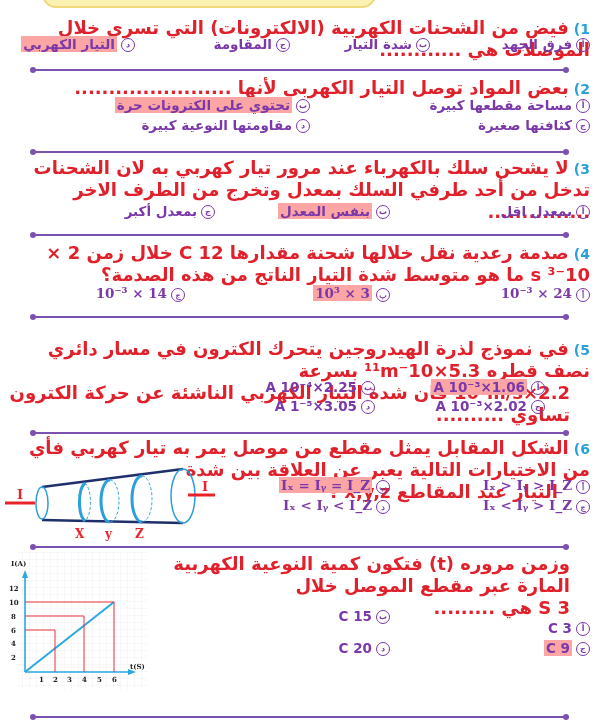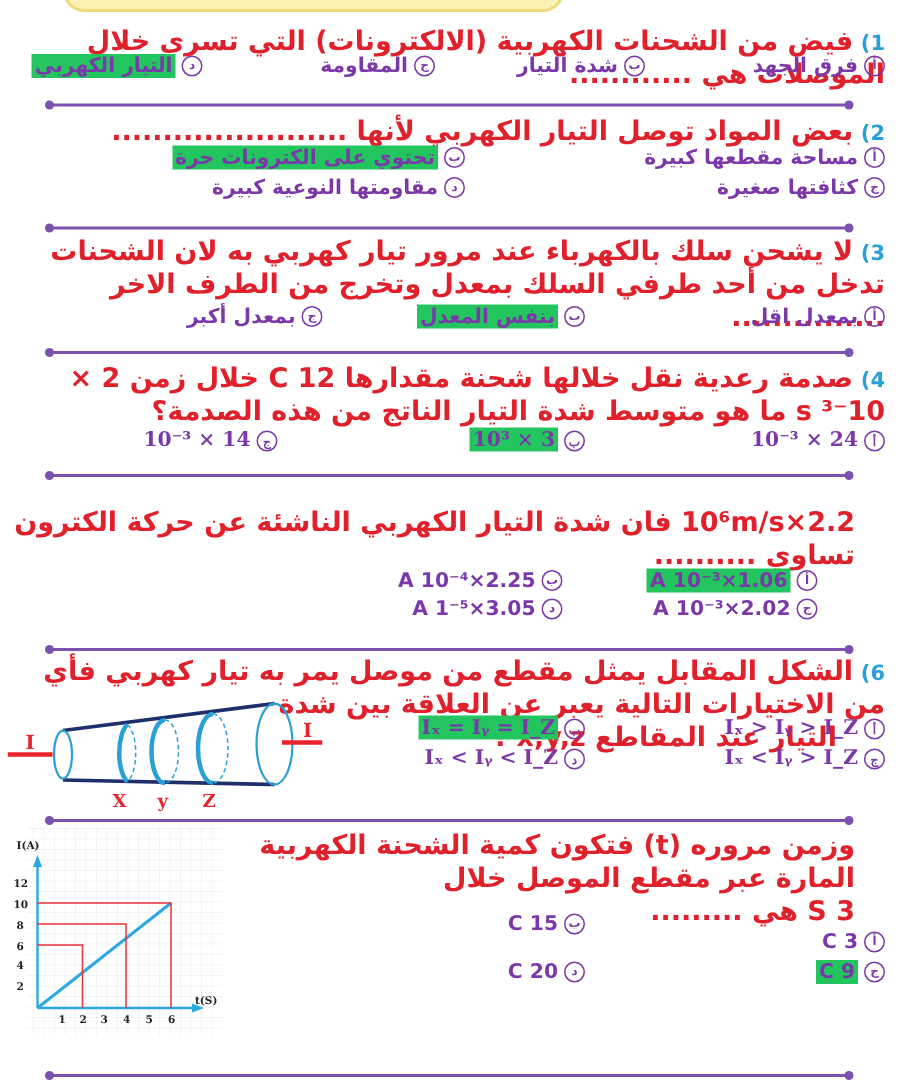--- a/index.html
+++ b/index.html
@@ -3,21 +3,21 @@
 <meta charset="utf-8">
 <style>
   html,body{margin:0;padding:0;background:#fff;}
   body{width:600px;height:721px;position:relative;overflow:hidden;font-family:"DejaVu Sans",sans-serif;}
   .banner{position:absolute;left:42px;top:-30px;width:330px;height:34px;background:#fbf1b3;border:2px solid #efd97a;border-radius:14px;}
   .q{position:absolute;right:10px;direction:rtl;text-align:right;}
   .qnum{color:#2aa0d8;font-weight:bold;font-size:14px;}
   .qtext{color:#e0202a;font-weight:bold;font-size:18px;line-height:22px;}
   .opt{position:absolute;direction:rtl;color:#7a38a8;font-weight:bold;font-size:13.5px;white-space:nowrap;}
   .opt .mk{display:inline-block;width:12px;height:12px;border:1.5px solid #7a38a8;border-radius:50%;font-size:8px;line-height:12px;text-align:center;margin-left:4px;vertical-align:middle;}
-  .hl{background:#22c55e;color:#7a38a8;padding:0 2px;}
+  .hl{background:#fca5a5;color:#7a38a8;padding:0 2px;}
   .sep{position:absolute;left:33px;width:533px;height:2px;background:#7b52b0;}
   .sep::before,.sep::after{content:"";position:absolute;top:-2px;width:6px;height:6px;border-radius:50%;background:#7b52b0;}
   .sep::before{left:-3px}.sep::after{right:-3px}
   .math{font-family:"DejaVu Serif",serif;margin-left:47px;}
 </style>
 </head>
 <body>
 
 <div class="banner"></div>
 
@@ -53,20 +53,21 @@
 <div class="q" style="top:242px;width:585px">
   <span class="qnum">4)</span>
   <span class="qtext">صدمة رعدية نقل خلالها شحنة مقدارها 12 C خلال زمن 2 × 10⁻³ s ما هو متوسط شدة التيار الناتج من هذه الصدمة؟</span>
 </div>
 <div class="opt math" style="right:10px;top:285px"><span class="mk">أ</span><span>24 × 10⁻³</span></div>
 <div class="opt math" style="right:210px;top:285px"><span class="mk">ب</span><span class="hl">3 × 10³</span></div>
 <div class="opt math" style="right:415px;top:285px"><span class="mk">ج</span><span>14 × 10⁻³</span></div>
 <div class="sep" style="top:316px"></div>
 
 <div class="q" style="top:338px;width:585px">
+  <div><span class="qnum">5)</span> <span class="qtext">في نموذج لذرة الهيدروجين يتحرك الكترون في مسار دائري نصف قطره 5.3×10⁻¹¹m بسرعة</span></div>
   <div style="margin-right:20px"><span class="qtext">2.2×10⁶m/s فان شدة التيار الكهربي الناشئة عن حركة الكترون تساوي ..........</span></div>
 </div>
 <div class="opt" style="right:55px;top:379px"><span class="mk">أ</span><span class="hl">1.06×10⁻³ A</span></div>
 <div class="opt" style="right:225px;top:379px"><span class="mk">ب</span><span>2.25×10⁻⁴ A</span></div>
 <div class="opt" style="right:55px;top:398px"><span class="mk">ج</span><span>2.02×10⁻³ A</span></div>
 <div class="opt" style="right:225px;top:398px"><span class="mk">د</span><span>3.05×1⁻⁵ A</span></div>
 <div class="sep" style="top:432px"></div>
 
 <div class="q" style="top:437px;width:590px">
   <div><span class="qnum">6)</span> <span class="qtext">الشكل المقابل يمثل مقطع من موصل يمر به تيار كهربي فأي من الاختيارات التالية يعبر عن العلاقة بين شدة</span></div>
@@ -91,21 +92,21 @@
   <text x="100" y="76" fill="#e8232a" font-family="DejaVu Serif, serif" font-weight="bold" font-size="12">y</text>
   <text x="130" y="76" fill="#e8232a" font-family="DejaVu Serif, serif" font-weight="bold" font-size="12">Z</text>
 </svg>
 <div class="opt math" style="right:10px;top:477px"><span class="mk">أ</span><span>Iₓ &gt; Iᵧ &gt; I_Z</span></div>
 <div class="opt math" style="right:210px;top:477px"><span class="mk">ب</span><span class="hl">Iₓ = Iᵧ = I_Z</span></div>
 <div class="opt math" style="right:10px;top:497px"><span class="mk">ج</span><span>Iₓ &lt; Iᵧ &gt; I_Z</span></div>
 <div class="opt math" style="right:210px;top:497px"><span class="mk">د</span><span>Iₓ &lt; Iᵧ &lt; I_Z</span></div>
 <div class="sep" style="top:546px"></div>
 
 <div class="q" style="top:553px;width:430px">
-  <div style="margin-right:20px"><span class="qtext">وزمن مروره (t) فتكون كمية الشحنة الكهربية المارة عبر مقطع الموصل خلال</span></div>
+  <div style="margin-right:20px"><span class="qtext">وزمن مروره (t) فتكون كمية النوعية الكهربية المارة عبر مقطع الموصل خلال</span></div>
   <div style="margin-right:20px"><span class="qtext">3 S هي .........</span></div>
 </div>
 <div class="opt" style="right:10px;top:620px"><span class="mk">أ</span><span>3 C</span></div>
 <div class="opt" style="right:210px;top:608px"><span class="mk">ب</span><span>15 C</span></div>
 <div class="opt" style="right:10px;top:640px"><span class="mk">ج</span><span class="hl">9 C</span></div>
 <div class="opt" style="right:210px;top:640px"><span class="mk">د</span><span>20 C</span></div>
 
 <svg style="position:absolute;left:8px;top:552px" width="150" height="140">
   <defs>
       <pattern id="g" width="7" height="7" patternUnits="userSpaceOnUse">

